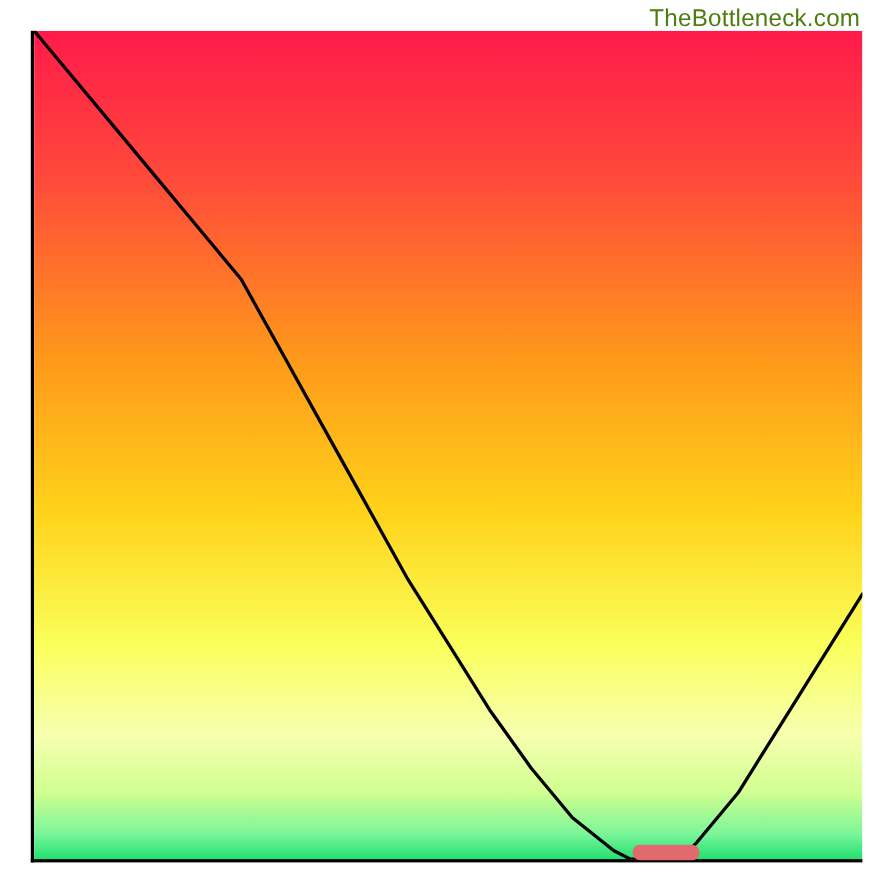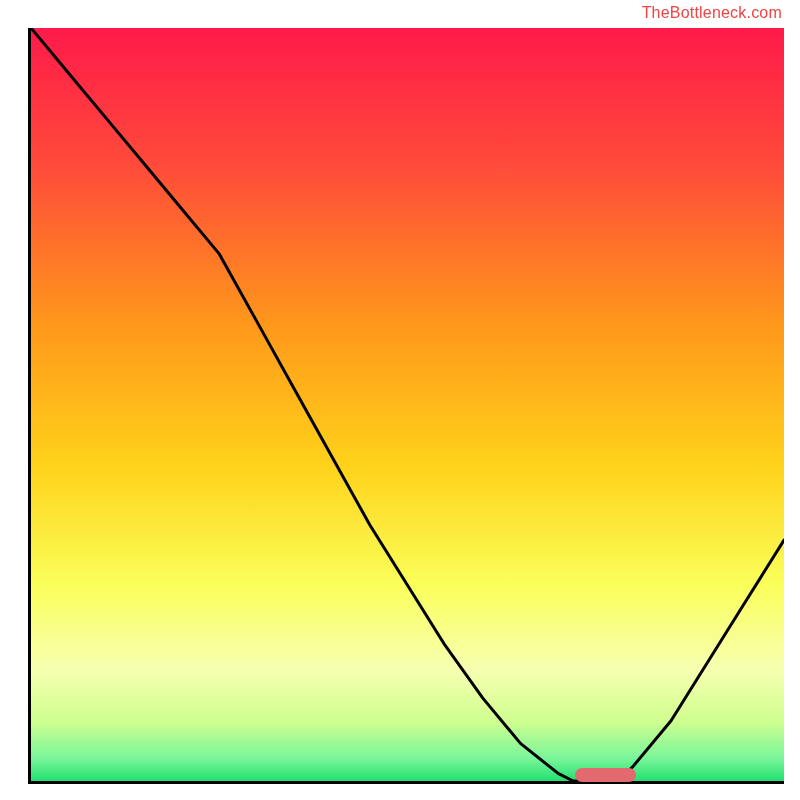--- a/index.html
+++ b/index.html
@@ -8,22 +8,22 @@
     width: 800px;
     height: 800px;
     background: #ffffff;
     font-family: Arial, Helvetica, sans-serif;
     position: relative;
   }
   .watermark {
     position: absolute;
     top: 4px;
     right: 18px;
-    color: #ef4444;
-    font-size: 16px;
+    color: #4d7c0f;
+    font-size: 22px;
     font-weight: 500;
     letter-spacing: 0.2px;
   }
   .plot-area {
     position: absolute;
     left: 28px;
     top: 28px;
     width: 756px;
     height: 756px;
     border-left: 3.5px solid #000;

